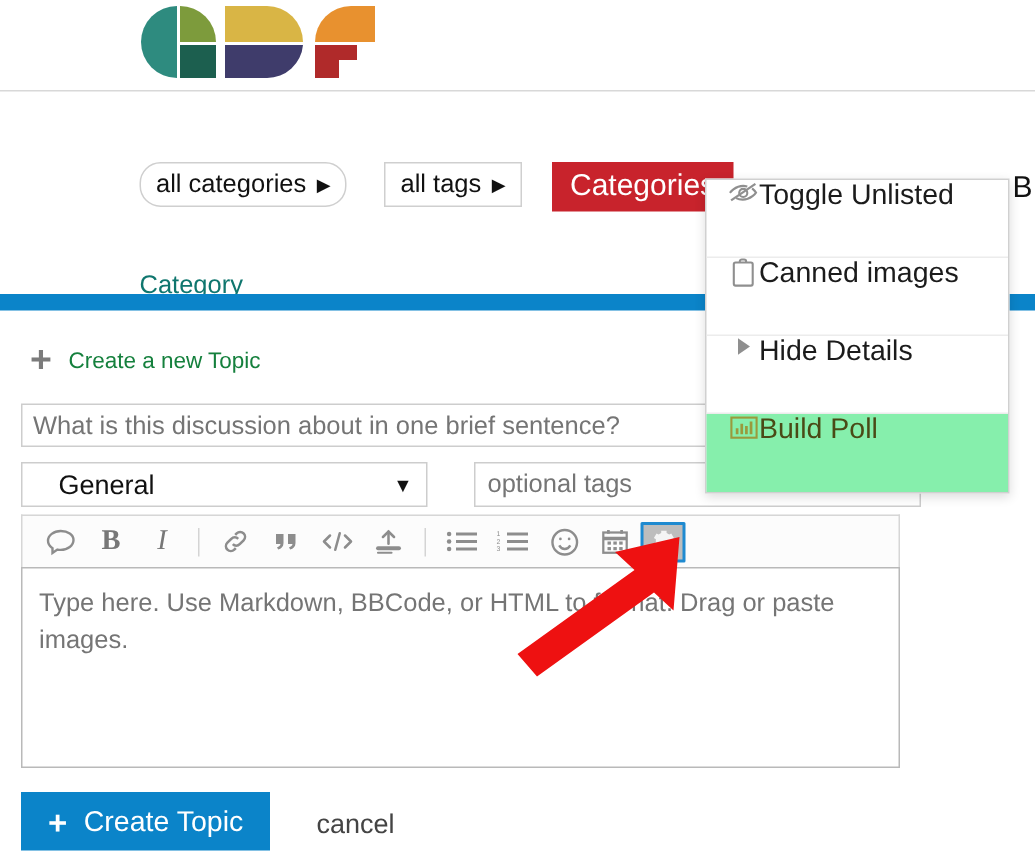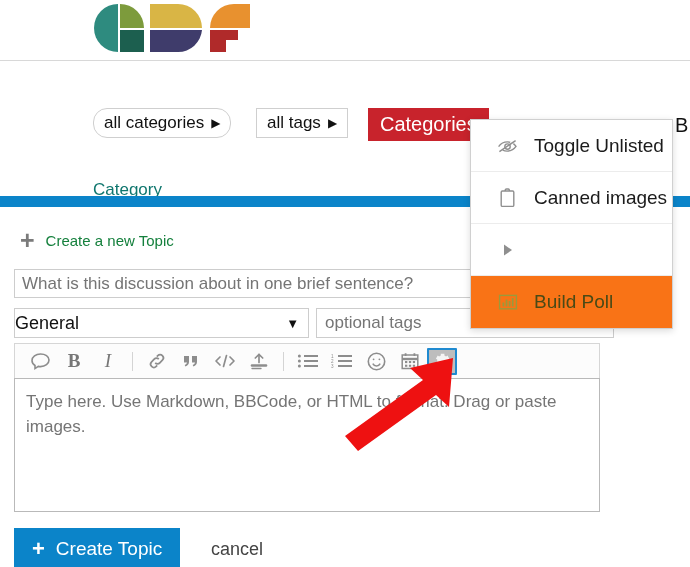--- a/index.html
+++ b/index.html
@@ -130,28 +130,28 @@
     font-family: "Liberation Sans", sans-serif;
     font-size: 17px;
     color: #8a8a8a;
     padding: 0 7px;
     outline: none;
   }
 
   #category-select {
     position: absolute;
     left: 14px; top: 101px;
-    width: 295px; height: 30px;
+    width: 271px; height: 30px;
     box-sizing: border-box;
     border: 1px solid #cdcdcd;
     background: #ffffff;
     font-size: 18px;
     color: #111111;
     line-height: 28px;
-    padding: 0 0;
+    padding: 0 24px;
     cursor: pointer;
   }
   #category-select .sel-caret {
     position: absolute;
     right: 9px; top: 0;
     font-size: 13px;
     color: #111111;
     line-height: 30px;
   }
   #tags-input {
@@ -262,41 +262,40 @@
     width: 203px;
     background: #ffffff;
     border: 1px solid #d0d0d0;
     box-shadow: 0 2px 7px rgba(0,0,0,0.14);
     box-sizing: border-box;
     z-index: 40;
   }
   .menu-item {
     height: 52px;
     display: flex;
-    align-items: center;
-    padding-left: 26px;
-    gap: 16px;
+    align-items: flex-start;
+    padding-left: 14px;
     border-bottom: 1px solid #ececec;
     box-sizing: border-box;
     cursor: pointer;
     font-size: 19px;
     color: #1b1b1b;
     white-space: nowrap;
   }
   .menu-item:last-child { border-bottom: none; }
   .menu-item .mi-icon {
     width: 21px;
     display: flex;
     align-items: center;
     justify-content: center;
     color: #8f8f8f;
     flex: none;
   }
   .menu-item.highlight {
-    background: #f97316;
+    background: #86efac;
     color: #4a4a16;
   }
   .menu-item.highlight .mi-icon { color: #9a9a3c; }
 
   
   #annotation-arrow {
     position: absolute;
     left: 340px; top: 352px;
     width: 130px; height: 105px;
     z-index: 60;
@@ -494,20 +493,21 @@
     </span>
     <span>Canned images</span>
   </div>
 
   <div class="menu-item">
     <span class="mi-icon">
       <svg width="12" height="14" viewBox="0 0 12 14" fill="currentColor">
         <polygon points="2,1.5 10,7 2,12.5"></polygon>
       </svg>
     </span>
+    <span>Hide Details</span>
   </div>
 
   <div class="menu-item highlight">
     <span class="mi-icon">
       <svg width="20" height="18" viewBox="0 0 20 18" fill="none" stroke="currentColor" stroke-width="1.4">
         <rect x="1.6" y="2.4" width="16.8" height="13.4"></rect>
         <g fill="currentColor" stroke="none">
           <rect x="4.5" y="9.5" width="1.8" height="4"></rect>
           <rect x="7.6" y="6.5" width="1.8" height="7"></rect>
           <rect x="10.7" y="8" width="1.8" height="5.5"></rect>

